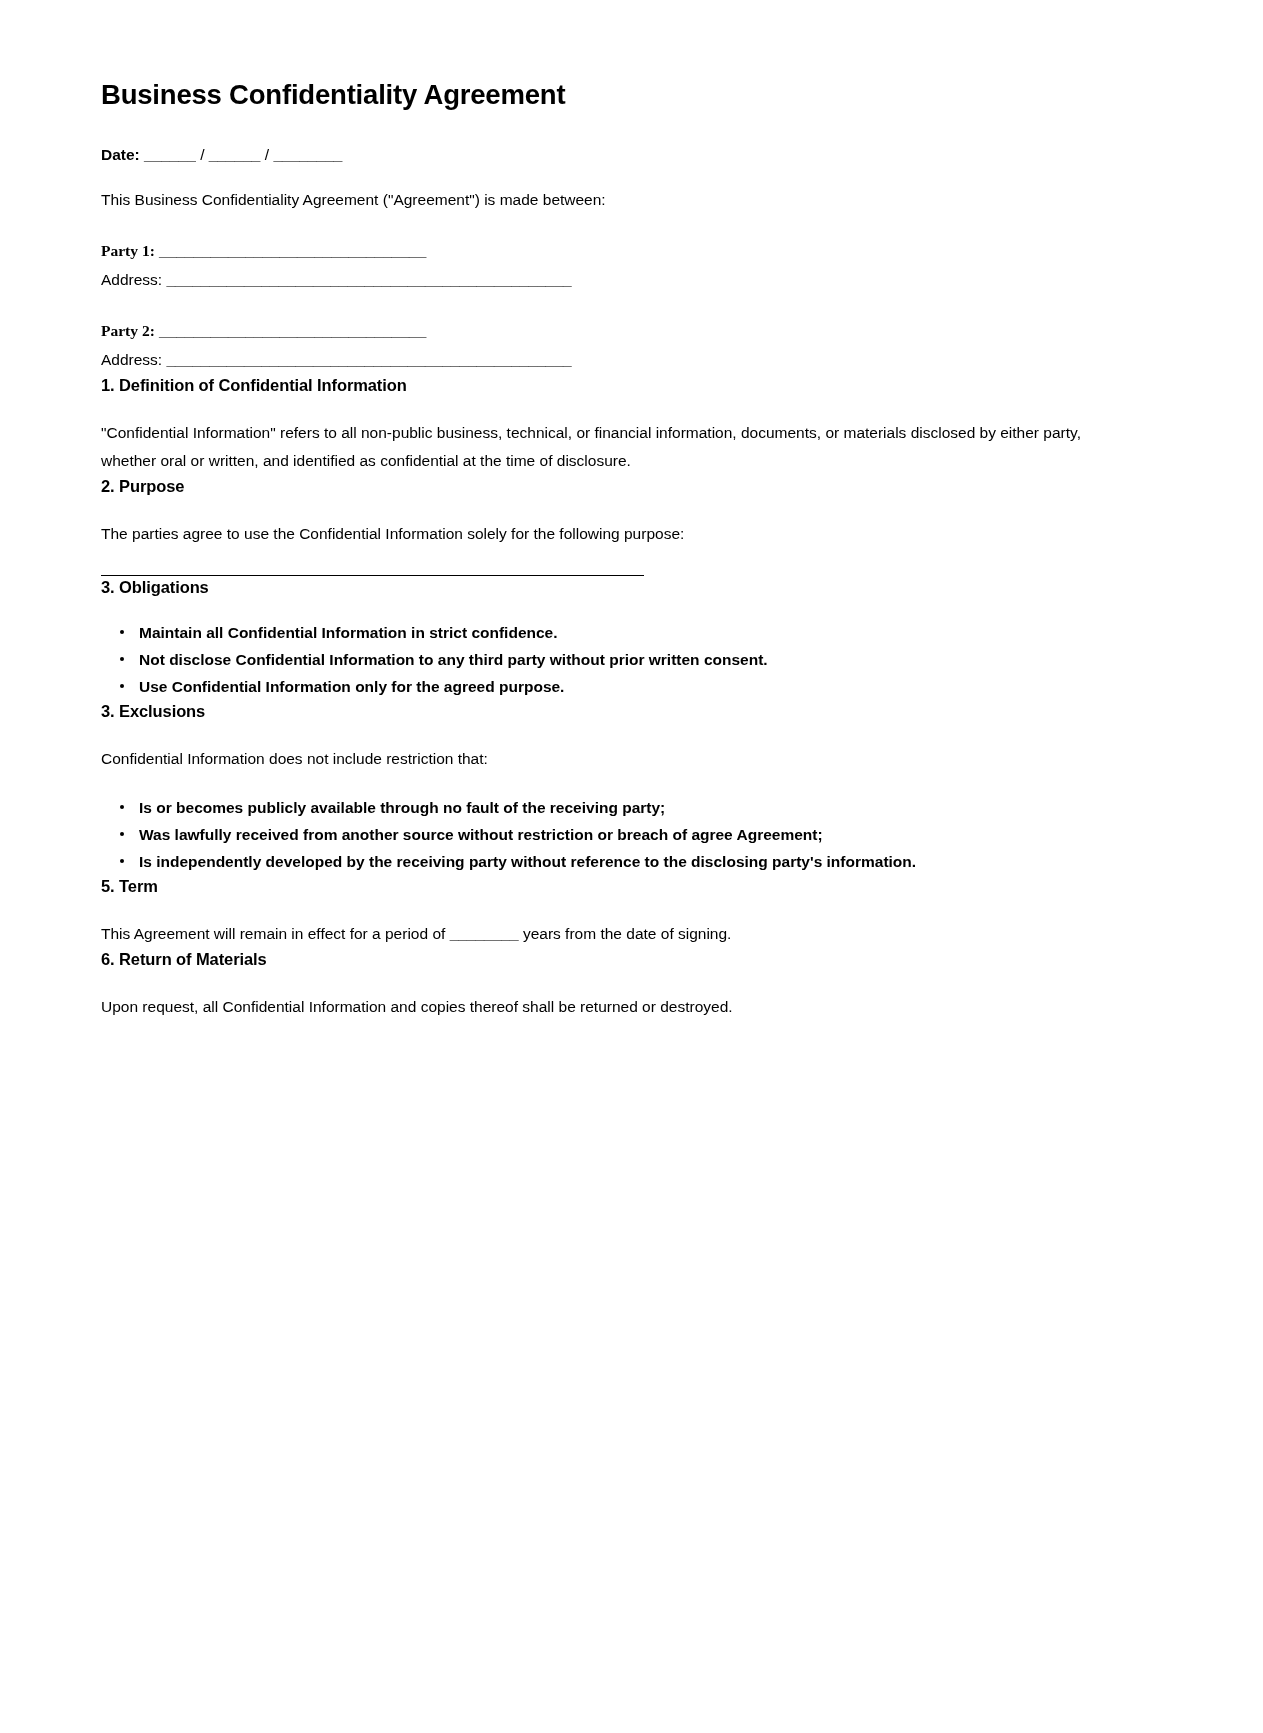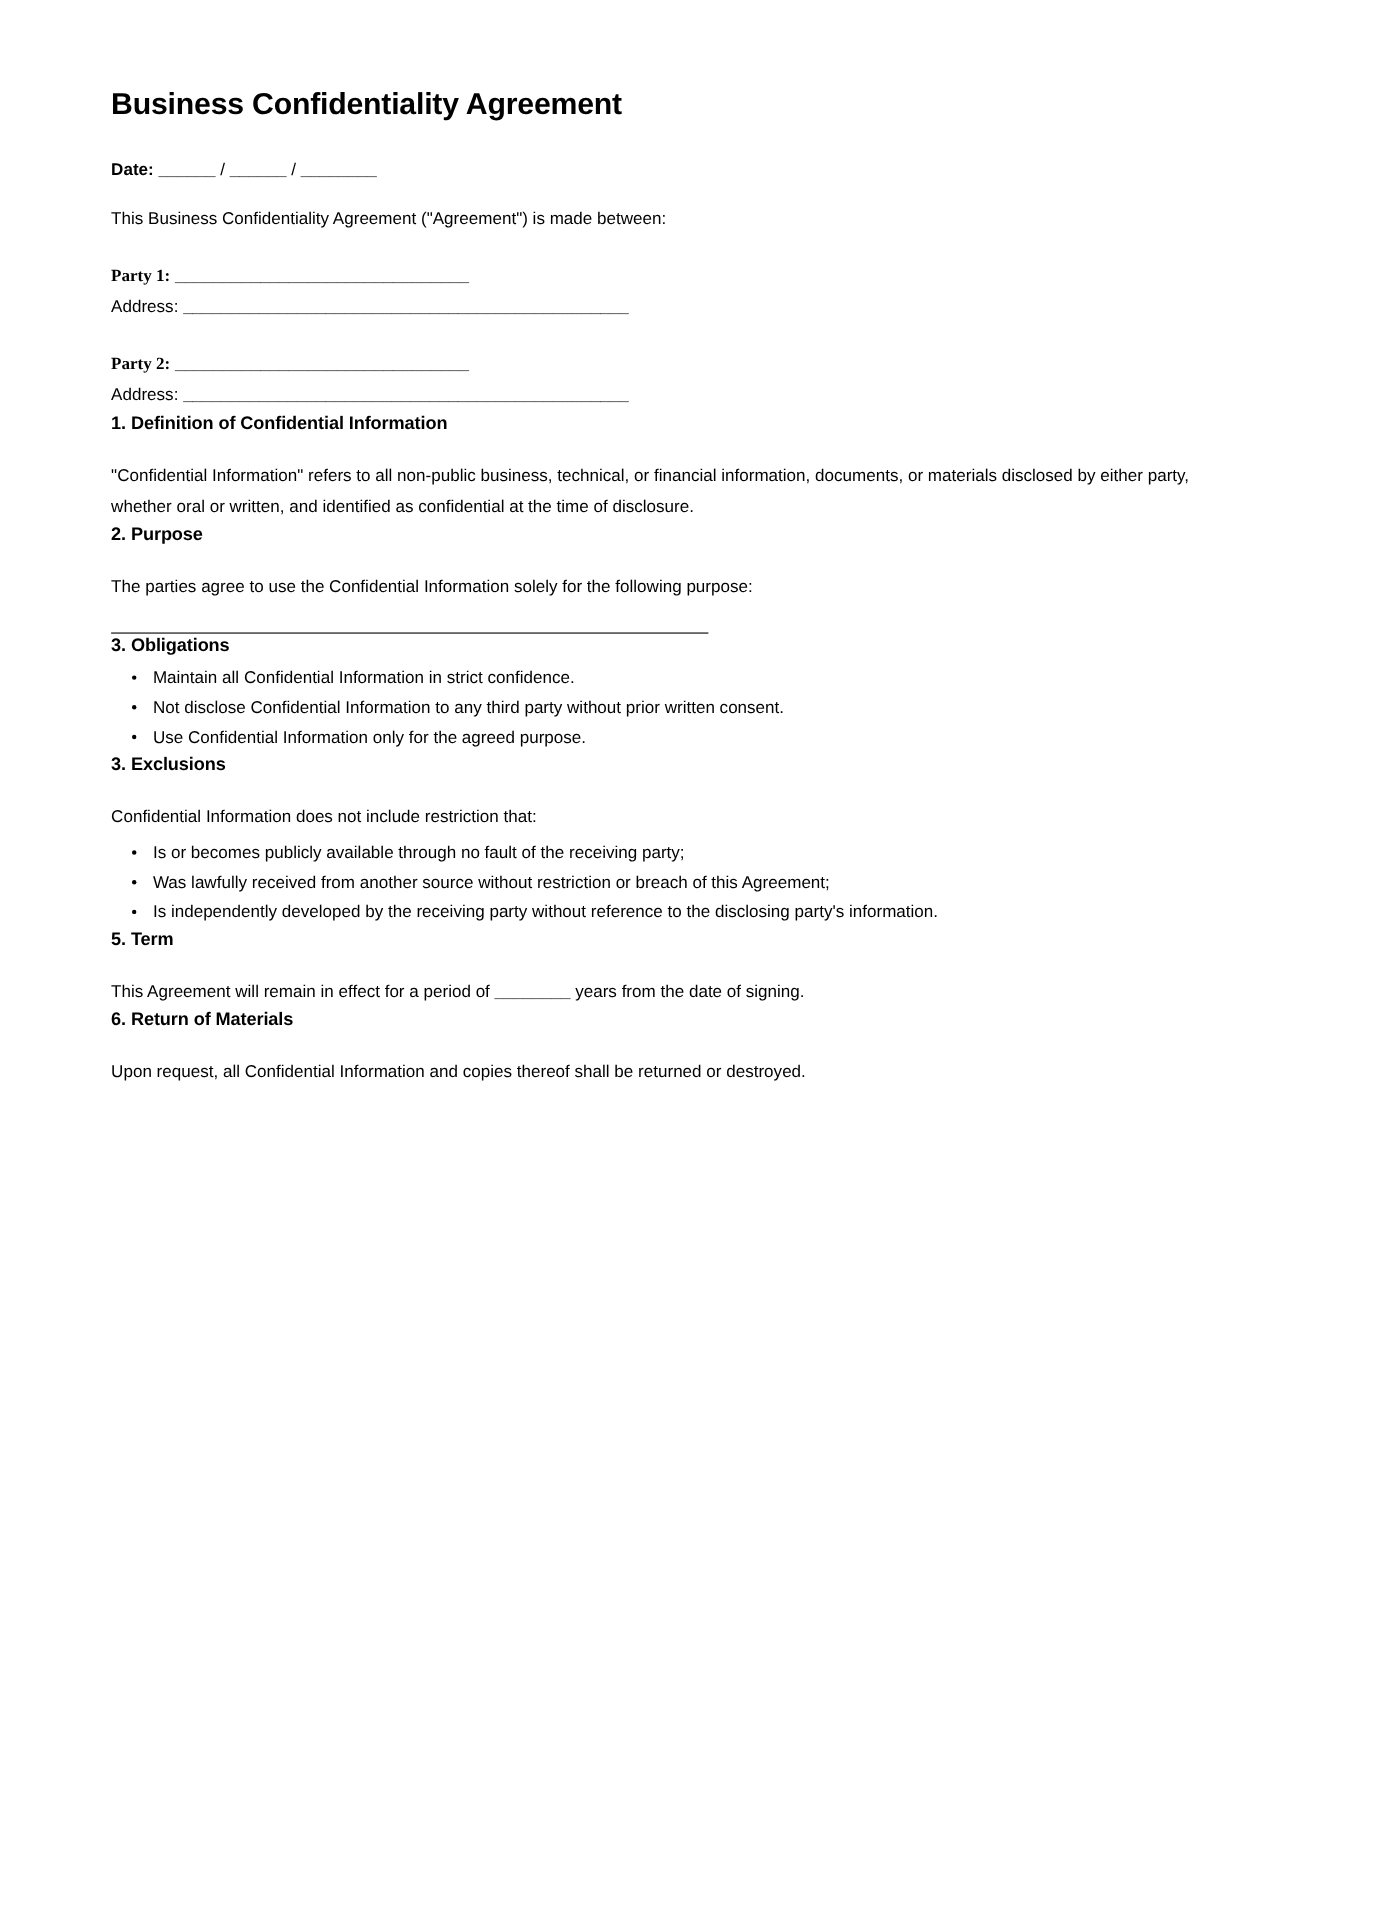--- a/index.html
+++ b/index.html
@@ -85,22 +85,23 @@
     max-width: 1022px;
   }
   .fill-rule {
     margin-top: 27px;
     width: 543px;
     border-bottom: 1.6px solid #000000;
     height: 0;
   }
   ul.bullets {
     list-style: none;
-    margin: 5px 0 0 0;
+    margin: 21px 0 0 0;
     padding: 0;
+    font-weight: bold;
   }
   ul.bullets li {
     position: relative;
     font-size: 15.5px;
     line-height: 27px;
     padding-left: 20px;
     margin-left: 18px;
   }
   ul.bullets li .dot {
     position: absolute;
@@ -144,21 +145,21 @@
   <ul class="bullets">
     <li><span class="dot"></span><span>Maintain all Confidential Information in strict confidence.</span></li>
     <li><span class="dot"></span><span>Not disclose Confidential Information to any third party without prior written consent.</span></li>
     <li><span class="dot"></span><span>Use Confidential Information only for the agreed purpose.</span></li>
   </ul>
 
   <h2 class="section-heading sec-4">3. Exclusions</h2>
   <p class="body-text">Confidential Information does not include restriction that:</p>
   <ul class="bullets">
     <li><span class="dot"></span><span>Is or becomes publicly available through no fault of the receiving party;</span></li>
-    <li><span class="dot"></span><span>Was lawfully received from another source without restriction or breach of this Agreement;</span></li>
+    <li><span class="dot"></span><span>Was lawfully received from another source without restriction or breach of agree Agreement;</span></li>
     <li><span class="dot"></span><span>Is independently developed by the receiving party without reference to the disclosing party's information.</span></li>
   </ul>
 
   <h2 class="section-heading sec-5">5. Term</h2>
   <p class="body-text"><span>This Agreement will remain in effect for a period of </span><span class="blank">________</span><span> years from the date of signing.</span></p>
 
   <h2 class="section-heading sec-6">6. Return of Materials</h2>
   <p class="body-text">Upon request, all Confidential Information and copies thereof shall be returned or destroyed.</p>
 
 </div>

